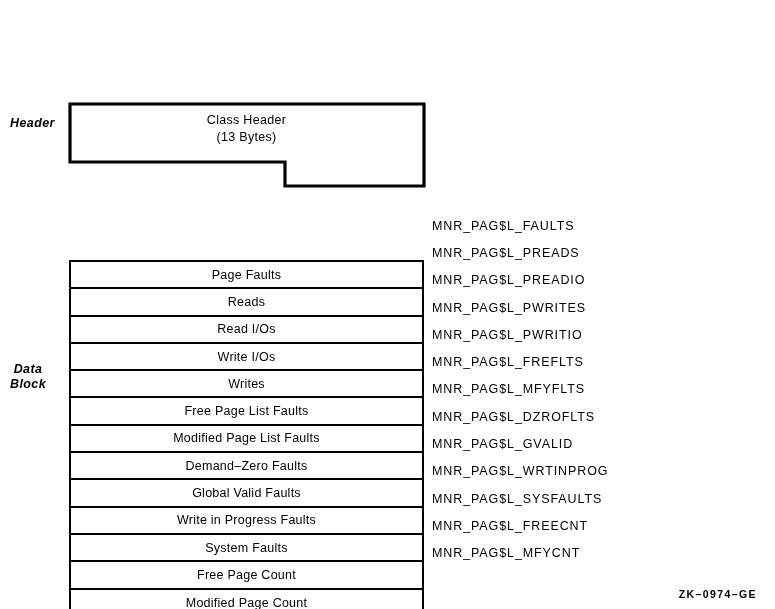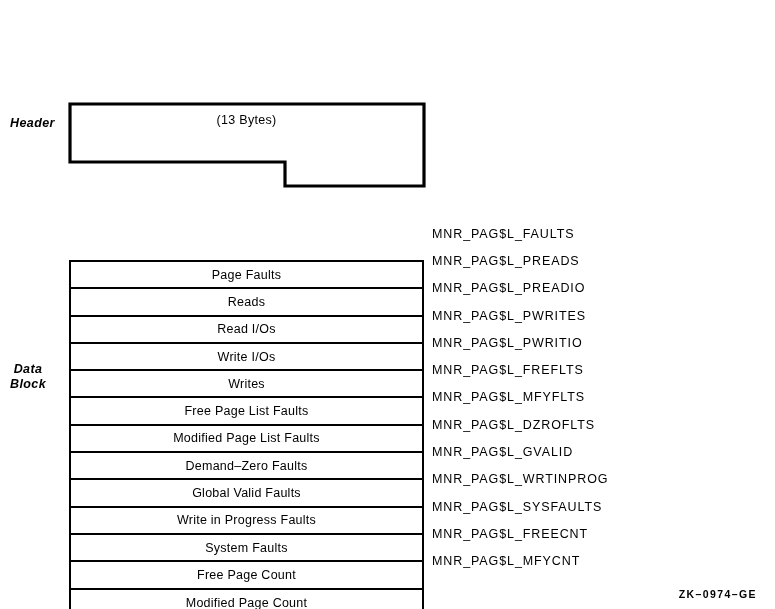--- a/index.html
+++ b/index.html
@@ -78,21 +78,21 @@
     font-size: 12.5px;
     letter-spacing: 0.25px;
     color: #000;
     white-space: nowrap;
   }
 
   
   #field-names {
     position: absolute;
     left: 432px;
-    top: 220px;
+    top: 212px;
     width: 330px;
     height: 355px;
   }
   .fname {
     height: 27.307px;
     display: flex;
     align-items: center;
     font-size: 12.5px;
     letter-spacing: 0.9px;
     color: #000;
@@ -116,20 +116,21 @@
 
 <div id="header-label" class="side-label">Header</div>
 
 <div id="header-shape">
   <svg width="362" height="92" viewBox="0 0 362 92">
     <path d="M 4 4 L 358 4 L 358 86 L 219 86 L 219 62 L 4 62 Z" fill="#ffffff" stroke="#000000" stroke-width="3.2" stroke-linejoin="miter" stroke-linecap="square"></path>
   </svg>
 </div>
 
 <div id="header-text">
+  <span>Class Header</span>
   <span>(13 Bytes)</span>
 </div>
 
 <div id="datablock-label" class="side-label">Data
 Block</div>
 
 <div id="data-table">
     <div class="trow">
       <span class="trow-label">Page Faults</span>
     </div>

